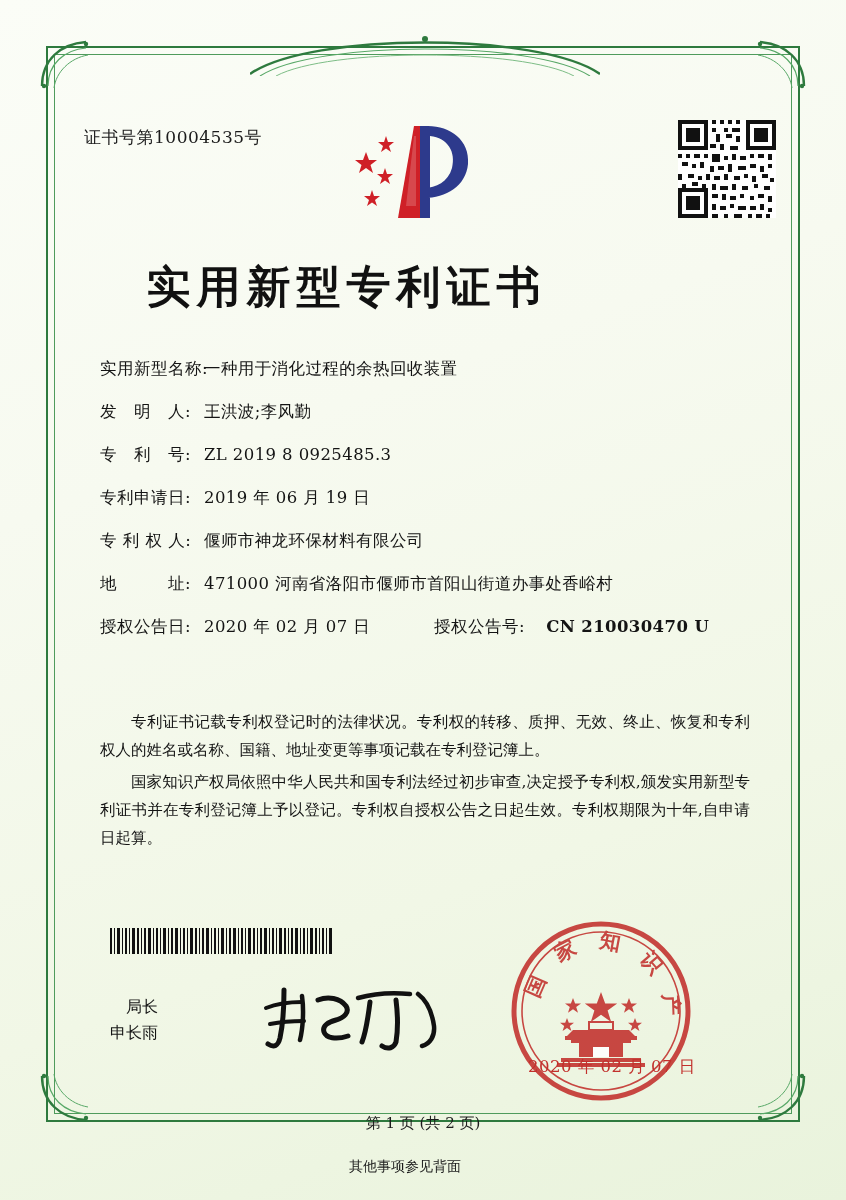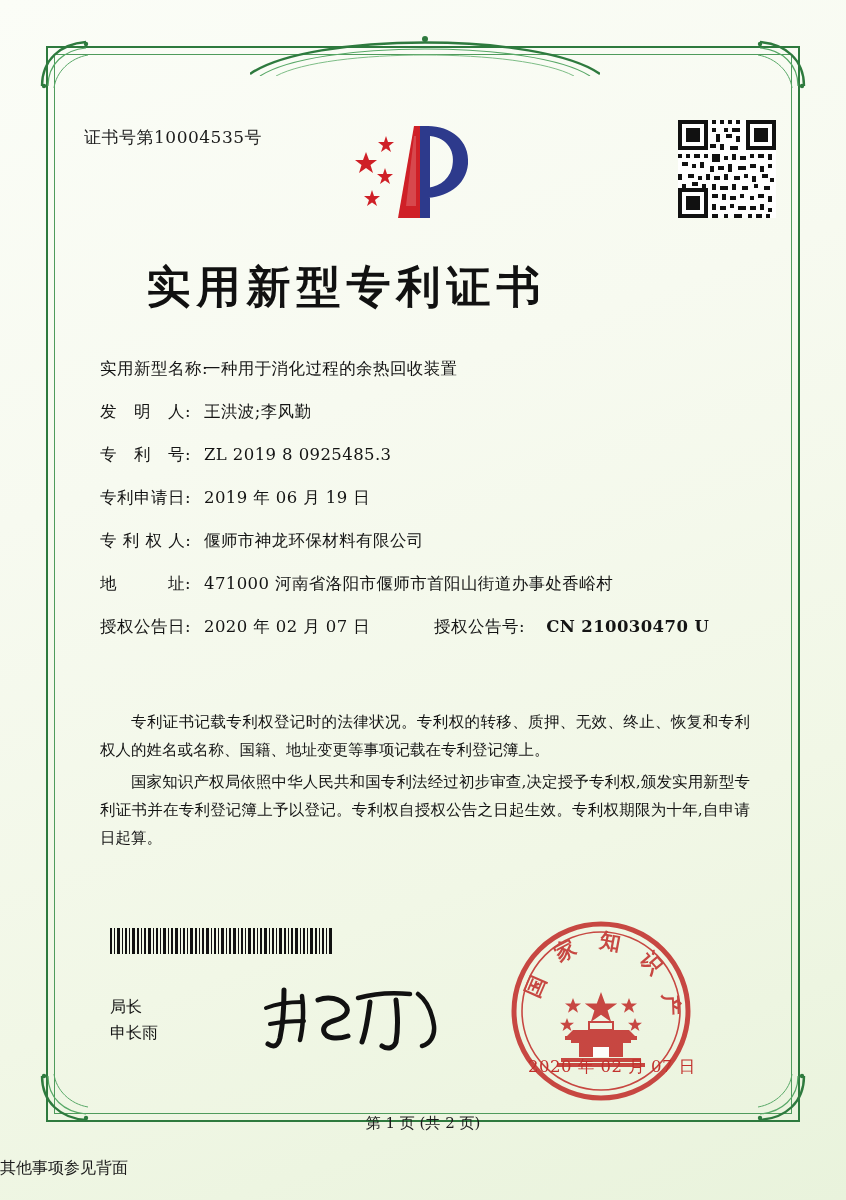--- a/index.html
+++ b/index.html
@@ -155,20 +155,21 @@
   }
 
   
   .sig-labels {
     position: absolute;
     left: 110px; top: 994px;
     font-size: 16px;
     line-height: 26px;
     color: #141414;
     font-family: "DejaVu Serif", serif;
+    text-align: right;
   }
   .signature {
     position: absolute;
     left: 258px; top: 980px;
     width: 190px; height: 72px;
   }
 
   
   .seal {
     position: absolute;
@@ -191,21 +192,22 @@
     width: 846px;
     text-align: center;
     font-size: 15px;
     color: #1b1b1b;
     font-family: "DejaVu Serif", serif;
   }
   .back-note {
     position: absolute;
     left: 0; top: 1158px;
     width: 810px;
-    font-size: 16px;
+    text-align: center;
+    font-size: 14px;
     color: #1b1b1b;
     font-family: "DejaVu Serif", serif;
   }
 </style>
 </head>
 <body>
 
 <div class="certificate">
 
   <div class="border-outer"></div>

